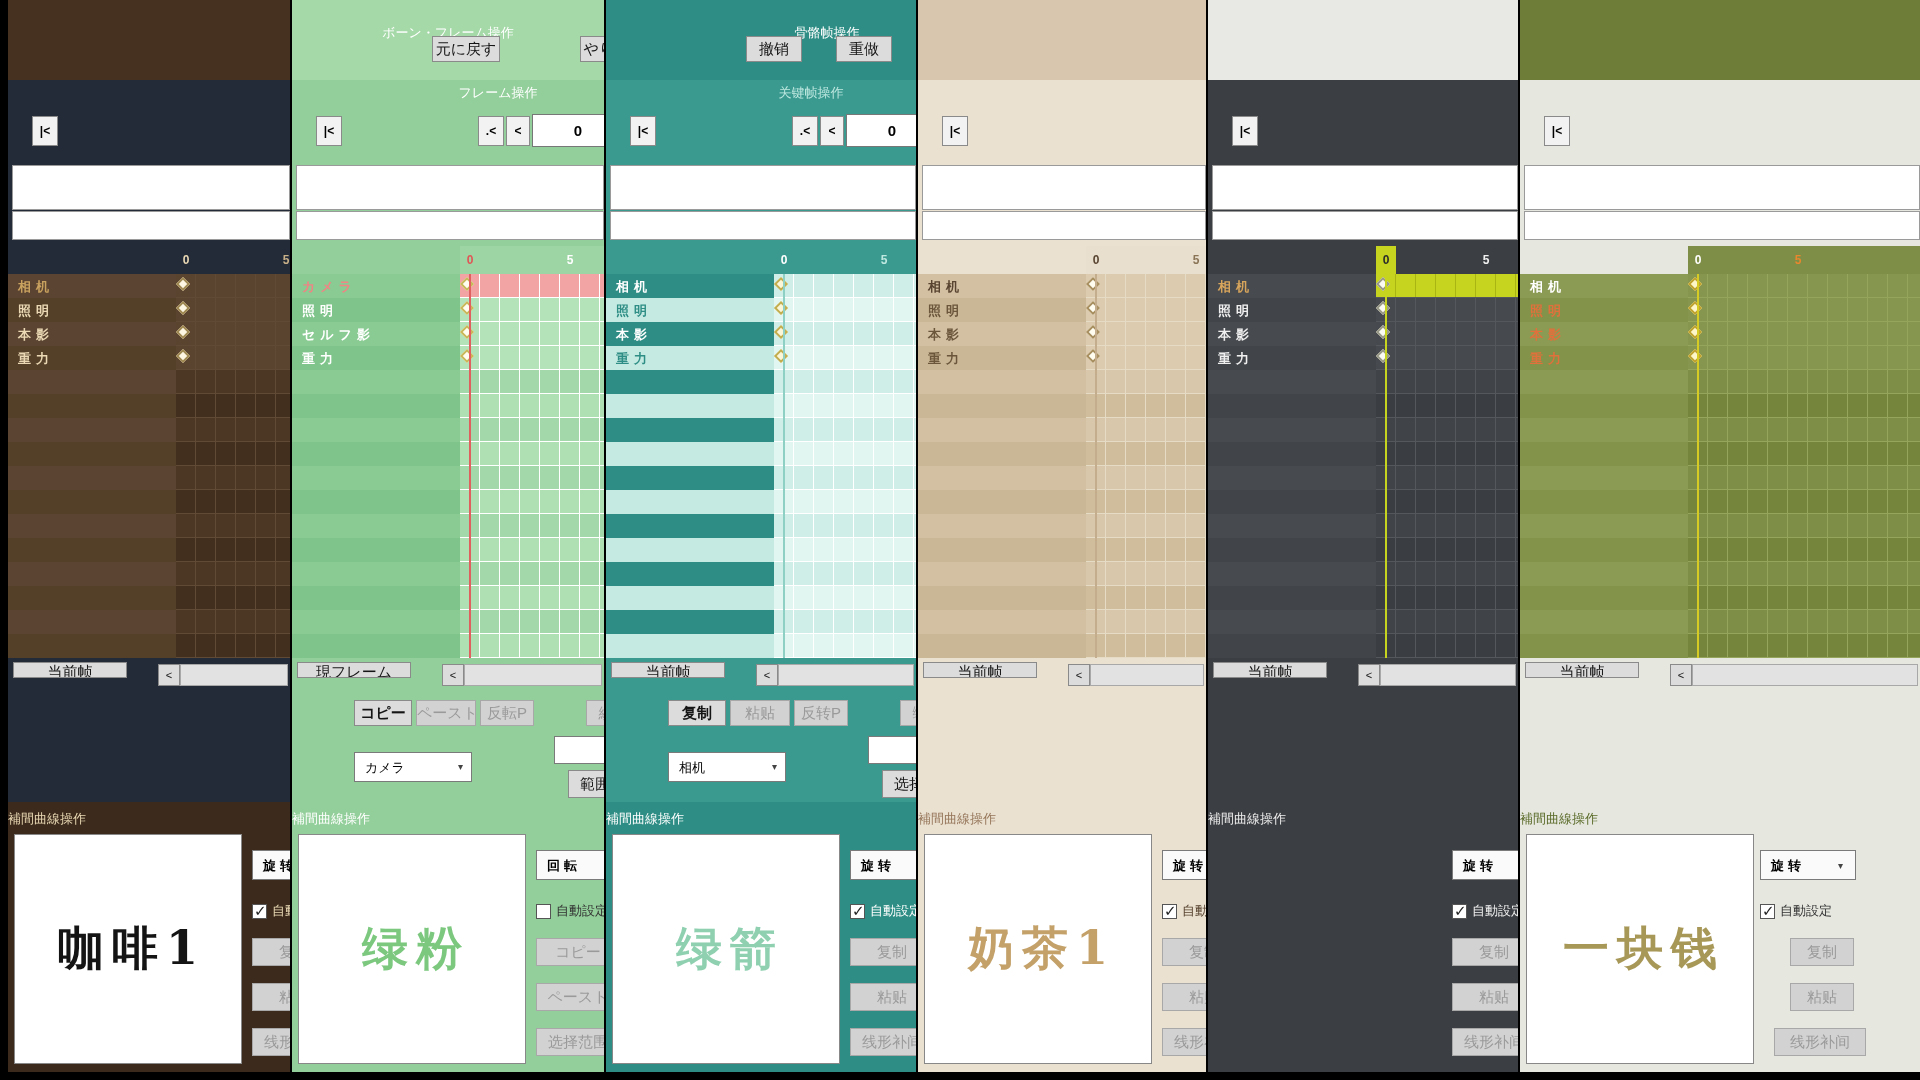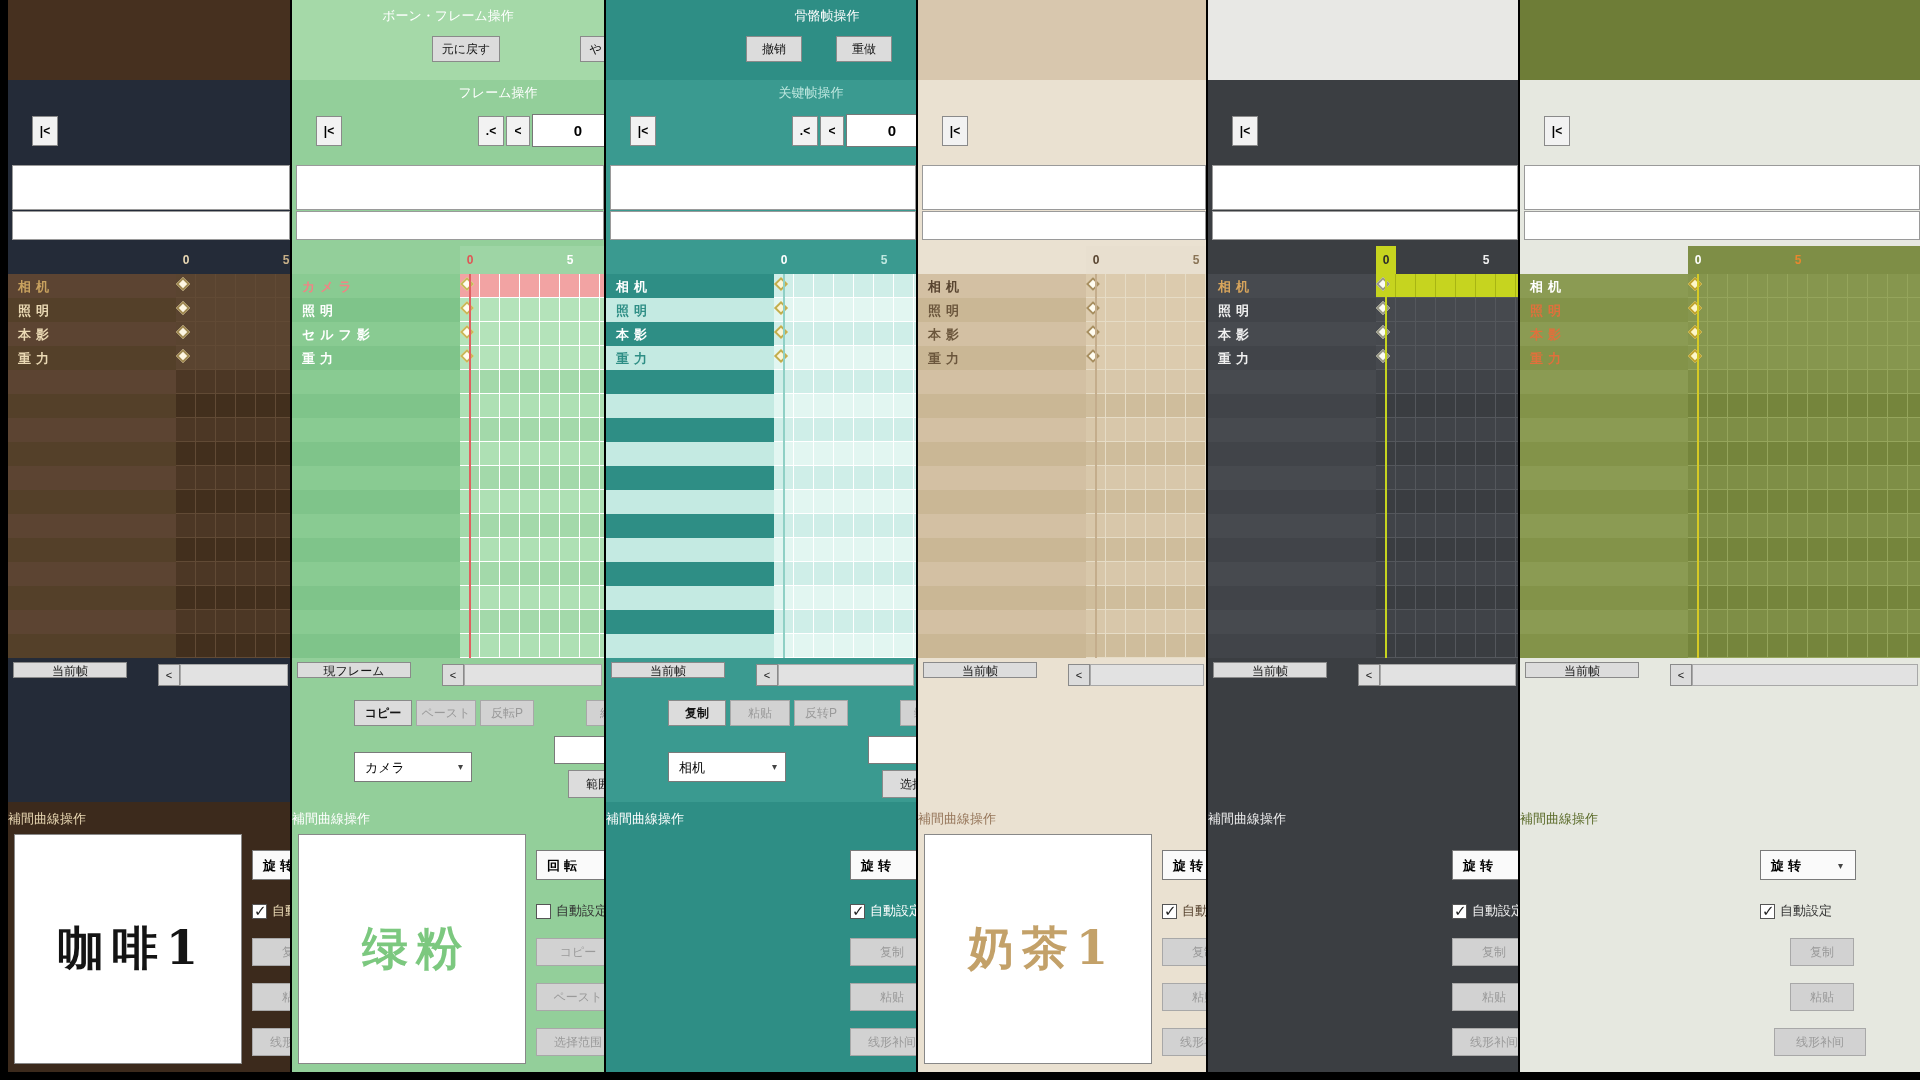--- a/index.html
+++ b/index.html
@@ -3,29 +3,29 @@
 <meta charset="utf-8">
 <style>
   * { margin:0; padding:0; box-sizing:border-box; }
   html,body { width:1920px; height:1080px; background:#000; overflow:hidden;
               font-family:"Liberation Sans","DejaVu Sans",sans-serif; }
   #panels-root { display:flex; gap:2px; padding-left:8px; height:1072px; }
   .panel { position:relative; height:1072px; overflow:hidden; background:var(--body-bg); flex:0 0 auto; }
   .p0{width:282px}.p1{width:312px}.p2{width:310px}.p3{width:288px}.p4{width:310px}.p5{width:400px}
 
   .top { position:absolute; top:0; left:0; right:0; height:80px; background:var(--top-bg); }
-  .t1 { padding-top:7px; text-align:center; font-size:13px; color:var(--t1c); white-space:nowrap; }
+  .t1 { padding-top:24px; text-align:center; font-size:13px; color:var(--t1c); white-space:nowrap; }
   .p2 .t1 { padding-left:132px; }
   .top-btns { position:absolute; top:36px; left:0; right:0; height:28px; }
   .top-btn { position:absolute; height:26px; }
   .tb0 { left:140px; width:68px; }
   .tb1 { left:288px; width:68px; }
   .p2 .tb0 { width:56px; } .p2 .tb1 { left:230px; width:56px; }
 
-  .ui-btn { background:#dcdcdc; border:1px solid #8a8a8a; color:#151515; font-family:inherit; font-size:12px; white-space:nowrap; overflow:hidden; }
+  .ui-btn { background:#dcdcdc; border:1px solid #8a8a8a; color:#151515; font-family:inherit; font-size:15px; white-space:nowrap; overflow:hidden; }
   .ui-btn.disabled { background:#d2d2d2; color:#9a9a9a; border-color:#a8a8a8; }
   .strong { font-weight:bold; }
 
   .t2 { position:absolute; top:84px; left:0; right:0; padding-left:100px; text-align:center; font-size:13px; color:var(--t2c); white-space:nowrap; }
   .nav-btn { position:absolute; top:116px; width:26px; height:30px; background:#f2f2f2; border:1px solid #8a8a8a; font-size:12px; font-weight:bold; font-family:inherit; }
   .nav-first { left:24px; }
   .nav-pk { left:186px; }
   .nav-p { left:214px; width:24px; }
   .frame-input { position:absolute; top:114px; left:240px; width:92px; height:33px; border:1px solid #777; background:#fff; text-align:center; font-weight:bold; font-size:15px; font-family:inherit; }
 
@@ -483,20 +483,23 @@
       <div class="select">
         <span>相机</span>
         <span class="dd-arr">▾</span>
       </div>
       <input class="range-input" style="">
       <button class="ui-btn range-btn">选择范围</button>
     </div>
 
     <div class="bottom">
       <div class="t3">補間曲線操作</div>
+      <div class="name-box">
+        <span class="name-text">绿箭</span>
+      </div>
       <div class="b-right">
         <div class="rot-btn">
           <span>旋转</span>
           
         </div>
         <label class="auto-row">
           <span class="cb-box checked"></span>
           <span>自動設定</span>
         </label>
         <div class="b-btns">
@@ -843,20 +846,23 @@
     </div>
 
     <div class="scroll-row">
       <button class="ui-btn cf-btn">当前帧</button>
       <button class="ui-btn sc-arrow">&lt;</button>
       <div class="sc-track"></div>
     </div>
 
     <div class="bottom">
       <div class="t3">補間曲線操作</div>
+      <div class="name-box">
+        <span class="name-text">一块钱</span>
+      </div>
       <div class="b-right">
         <div class="rot-btn">
           <span>旋转</span>
           <span class="dd-arr">▾</span>
         </div>
         <label class="auto-row">
           <span class="cb-box checked"></span>
           <span>自動設定</span>
         </label>
         <div class="b-btns">

